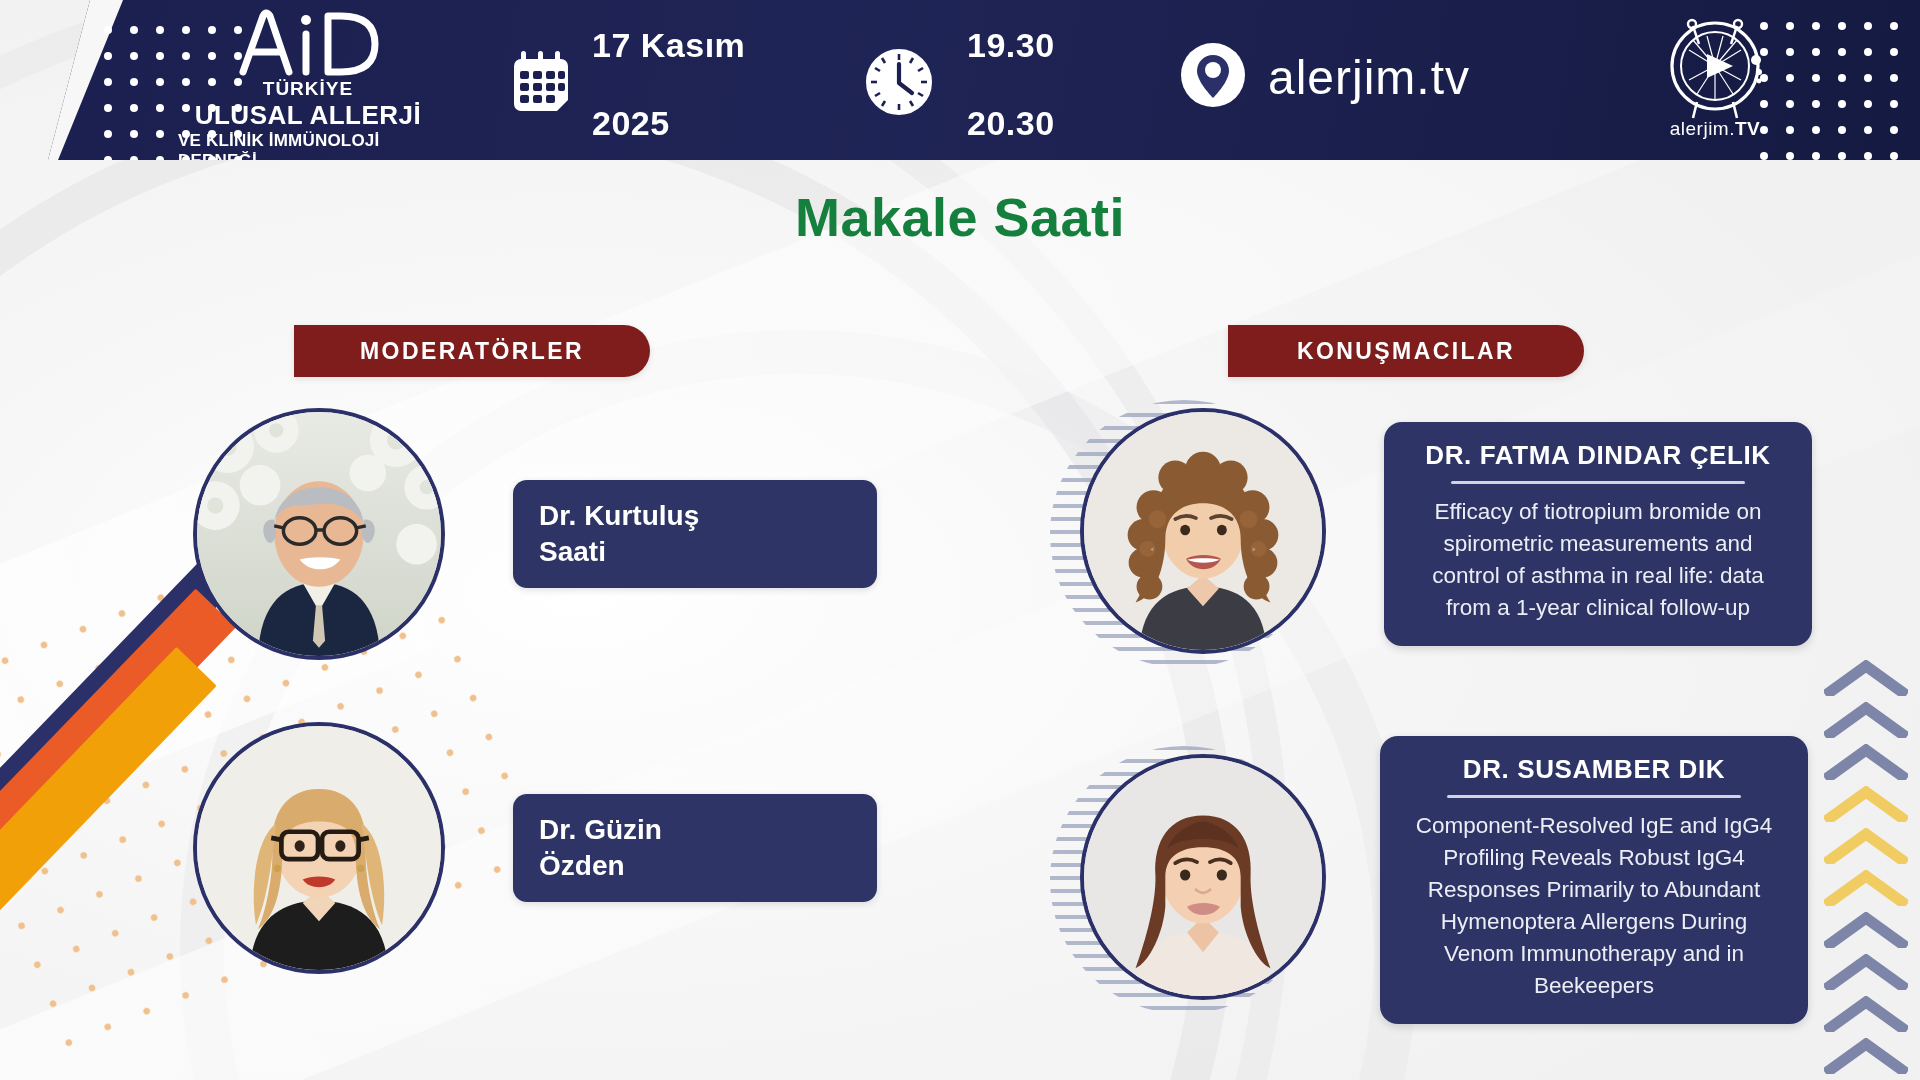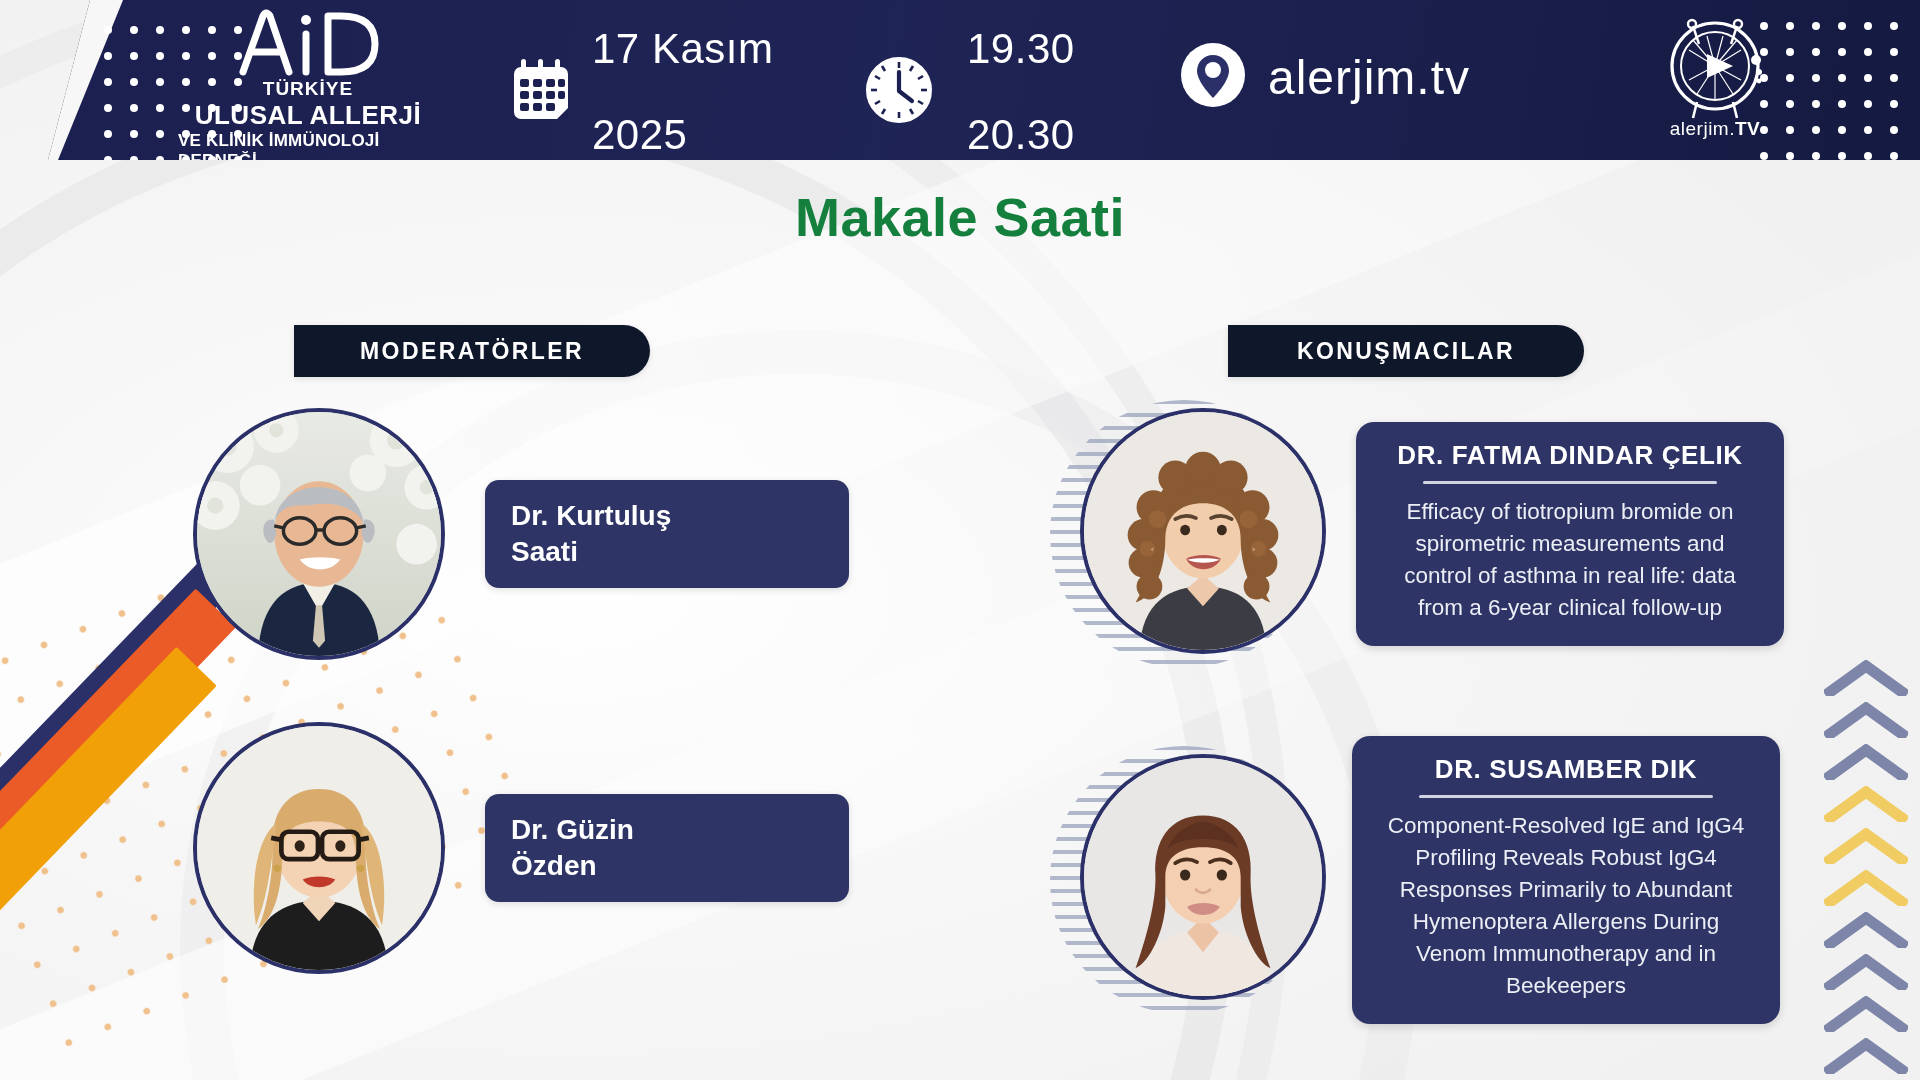--- a/index.html
+++ b/index.html
@@ -86,23 +86,23 @@
   .aid-mark { font-size: 0; line-height: 0; }
   .aid-sub1 { font-size: 19px; font-weight: bold; letter-spacing: 1px; margin-top: 2px;}
   .aid-sub2 { font-size: 26px; font-weight: bold; letter-spacing: 0.5px; }
   .aid-sub3 { font-size: 17px; font-weight: bold; letter-spacing: 0.2px; }
 
   .hdr-item {
     position: absolute; display: flex; align-items: center; gap: 20px; z-index: 7;
   }
   .hdr-text {
     color: #ffffff;
-    font-size: 42px;
+    font-size: 34px;
     line-height: 1.0;
-    font-weight: 400;
+    font-weight: 700;
     letter-spacing: 0.5px;
   }
   .hdr-text .l2 { display:block;margin-top:44px; }
   .hdr-date { left: 462px; top: 28px; }
   .hdr-time { left: 815px; top: 28px; gap: 32px; }
   .hdr-loc  { left: 1130px; top: 40px; }
   .hdr-url  { color:#fff; font-size: 48px; letter-spacing: 1px; font-weight: 400;}
 
   .tv-logo {
     position: absolute; right: 130px; top: 10px;
@@ -119,36 +119,36 @@
     color: #15803d;
     font-size: 54px;
     font-weight: 800;
     letter-spacing: 0.5px;
     z-index: 4;
   }
 
   
   .pill {
     position: absolute;
-    background: #0f172a;
+    background: #7f1d1d;
     color: #ffffff;
     font-size: 23px;
     font-weight: 700;
     letter-spacing: 2.4px;
     display: flex; align-items: center; justify-content: center;
     border-radius: 0 40px 40px 0;
     height: 52px;
     box-shadow: 0 2px 6px rgba(0,0,0,0.10);
     z-index: 4;
   }
   .pill-mod { left: 294px; top: 325px; width: 356px; }
   .pill-spk { left: 1228px; top: 325px; width: 356px; }
 
   
-  .person { position: absolute; z-index: 4; display: flex; align-items: center; }
+  .person { position: absolute; z-index: 4; display: flex; align-items: center; gap: 28px; }
 
   .avatar {
     border-radius: 50%;
     border: 4px solid #2b3068;
     overflow: hidden;
     background: #dcdcdc;
     position: relative;
     flex: none;
   }
   .avatar svg { display:block; width:100%; height:100%; }
@@ -632,21 +632,21 @@
             <ellipse cx="139" cy="119" rx="5" ry="5.4"></ellipse>
           </g>
           <path d="M103 148 C112 143 129 143 138 148 C132 162 109 162 103 148 Z" fill="#b5564f"></path>
           <path d="M104 149 C114 147 127 147 137 149 C128 153 113 153 104 149 Z" fill="#ffffff"></path>
         </svg>
       </div>
     </div>
     <div class="spk-card">
       <div class="spk-name">DR. FATMA DINDAR ÇELIK</div>
       <div class="spk-rule"></div>
-      <div class="spk-topic">Efficacy of tiotropium bromide on spirometric measurements and control of asthma in real life: data from a 6-year clinical follow-up</div>
+      <div class="spk-topic">Efficacy of tiotropium bromide on spirometric measurements and control of asthma in real life: data from a 1-year clinical follow-up</div>
     </div>
   </div>
 
   <div class="person spk2">
     <div class="spk-av-wrap">
       <div class="spk-stripes"></div>
       <div class="avatar spk-av">
         <svg viewBox="0 0 240 240" preserveAspectRatio="xMidYMid slice">
           <rect width="240" height="240" fill="#e9e7e6"></rect>
           <path d="M50 240 C52 192 84 174 120 174 C156 174 188 192 190 240 Z" fill="#efe7e0"></path>

